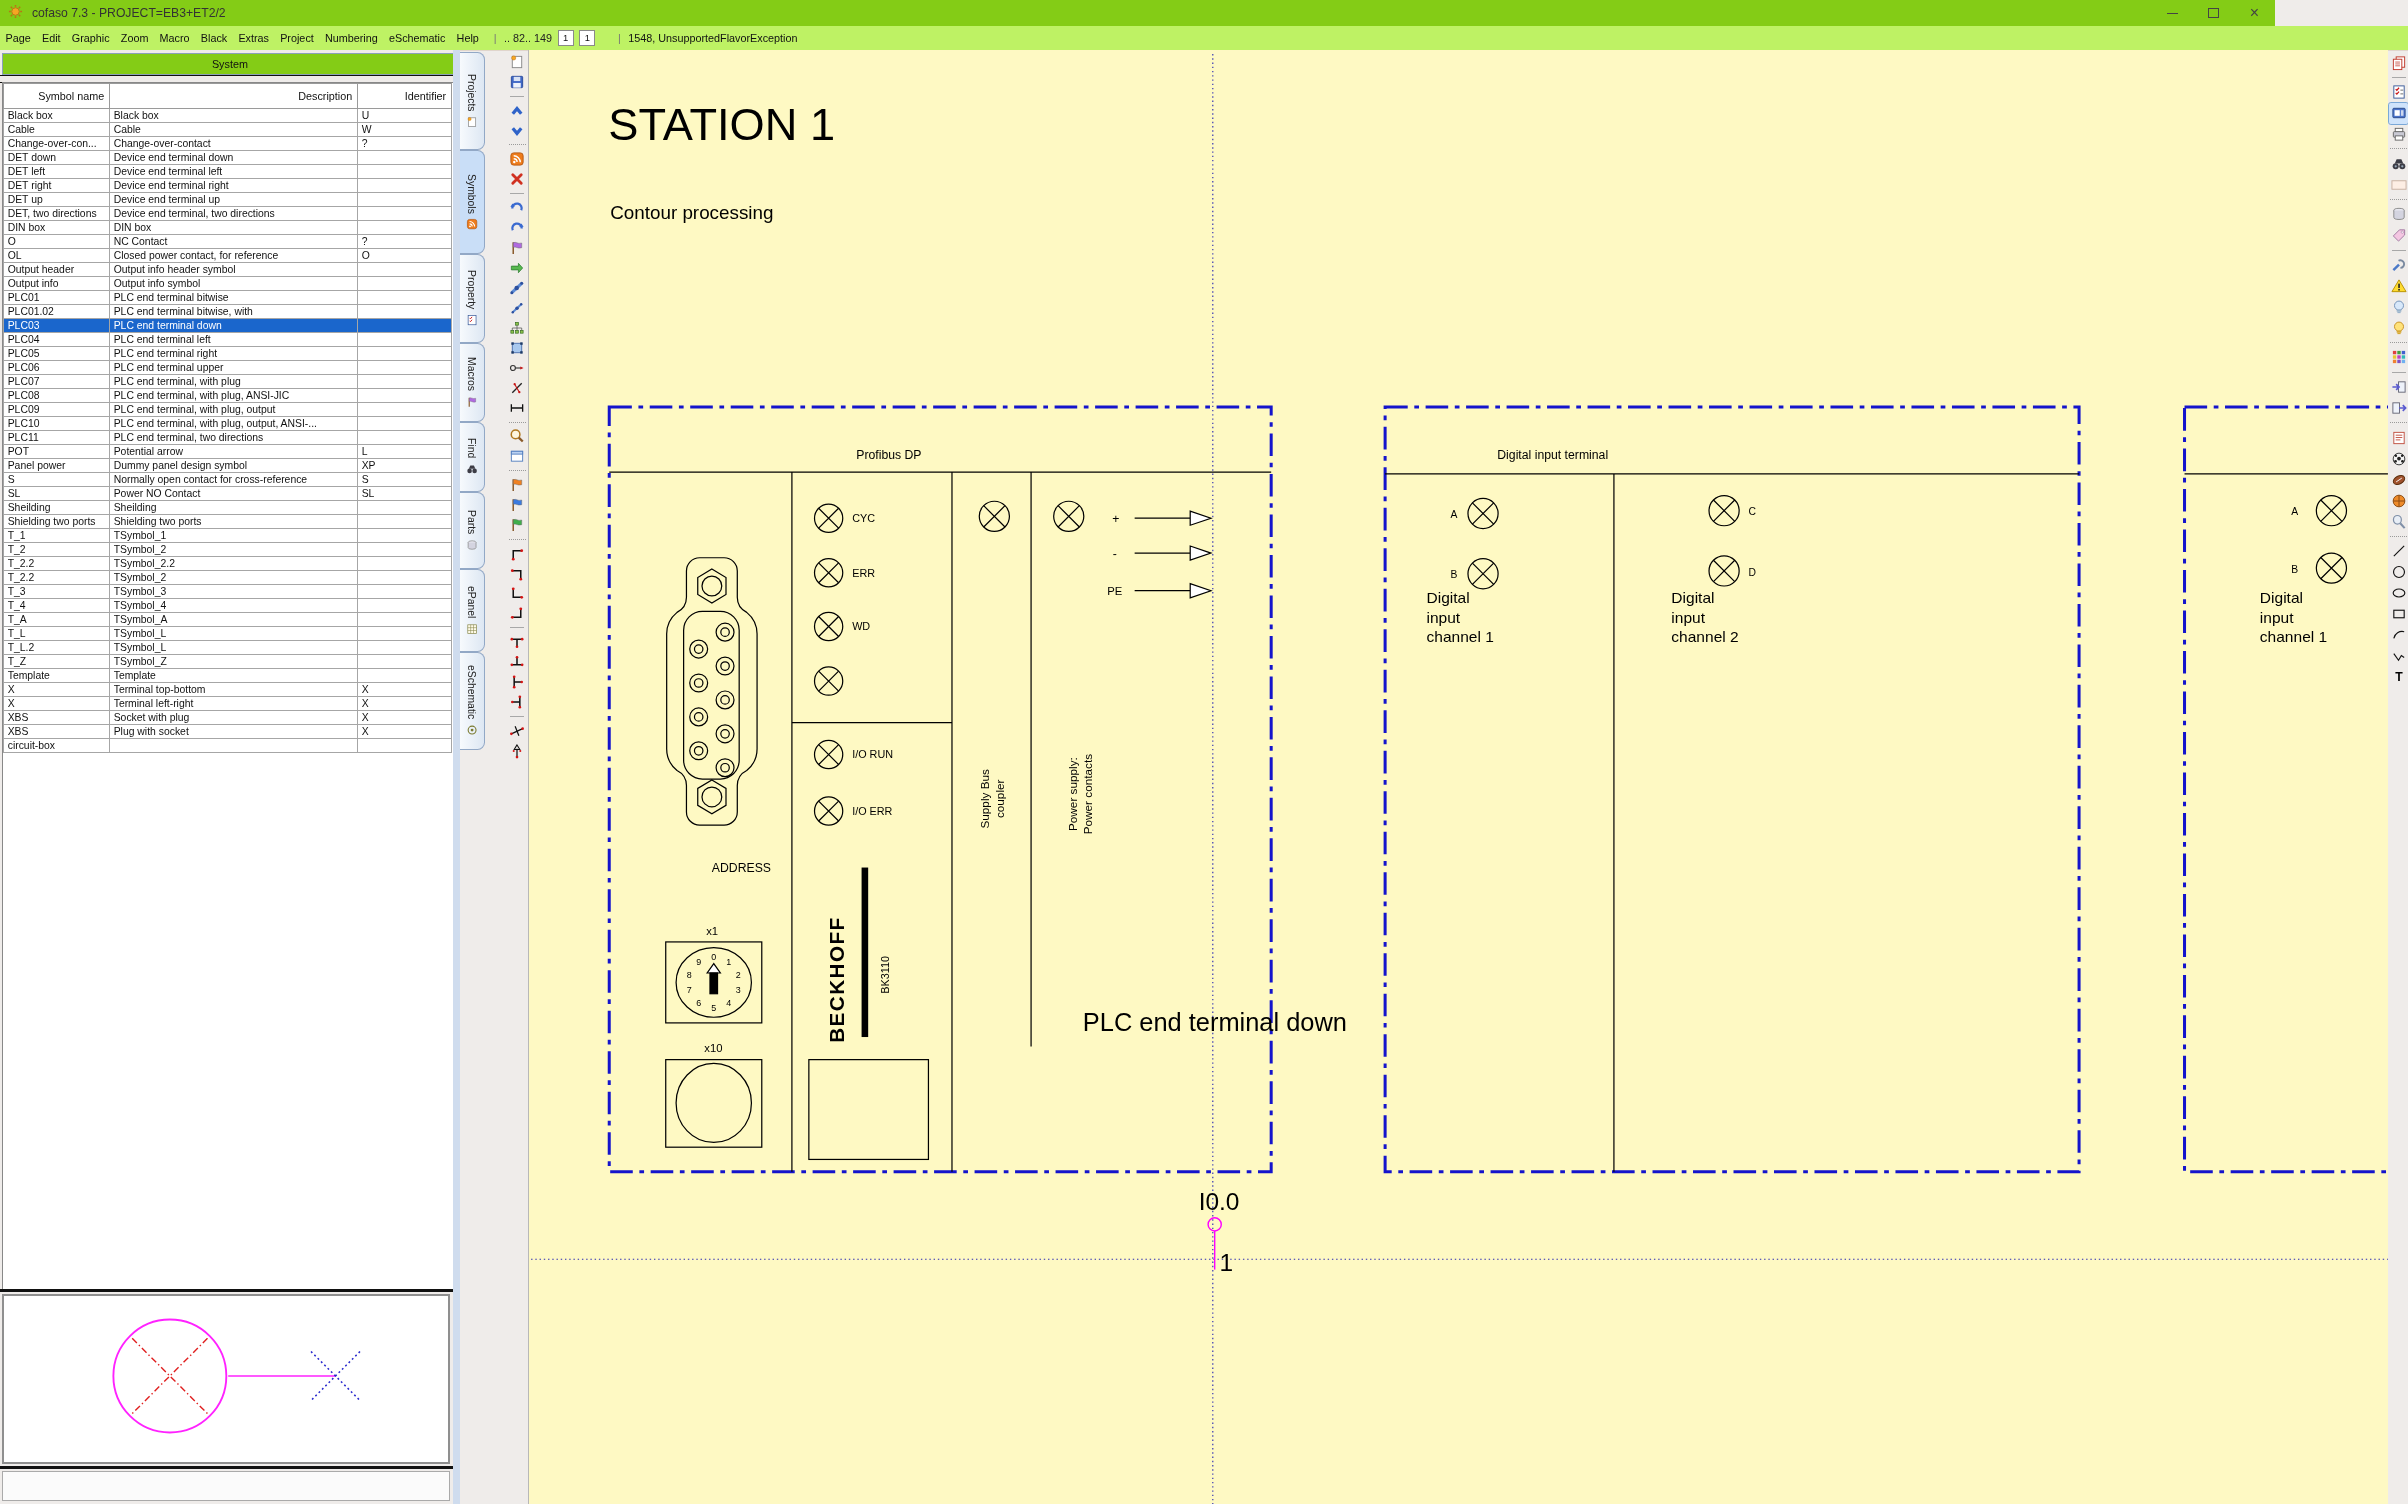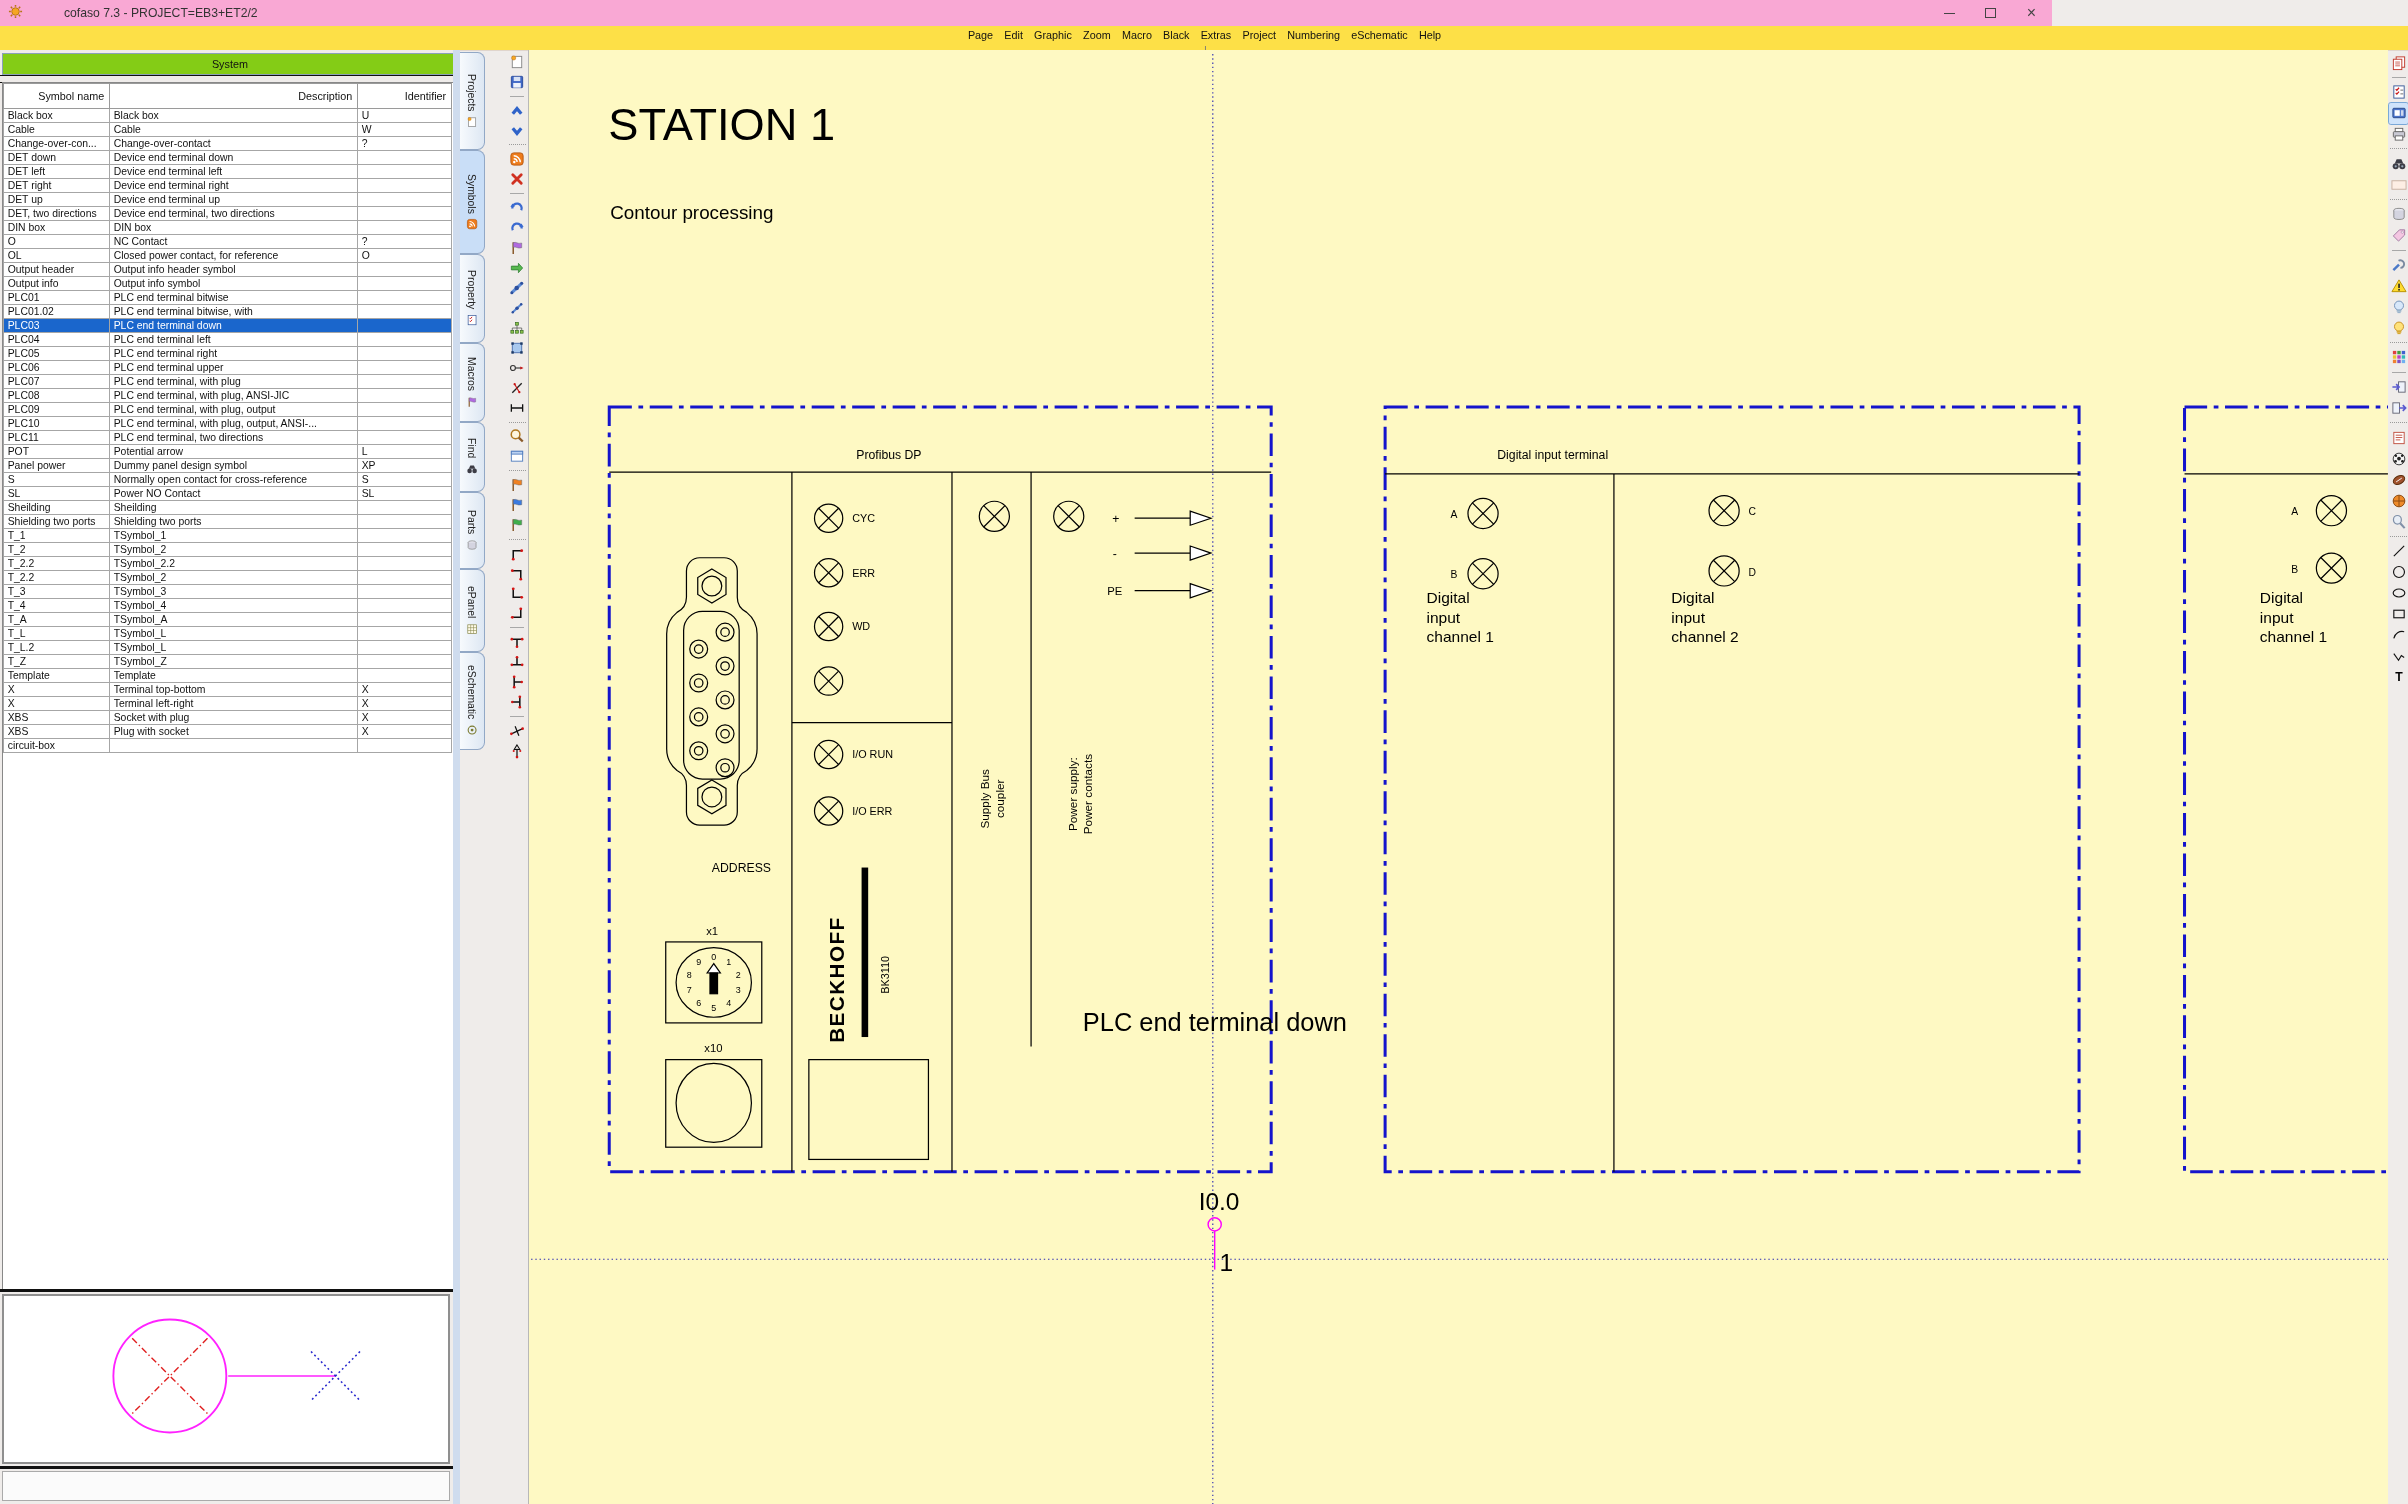--- a/index.html
+++ b/index.html
@@ -1,29 +1,29 @@
 <!DOCTYPE html>
 <html style="font-size:15px"><head>
 <meta charset="utf-8">
 <style>
   html,body{margin:0;padding:0;}
   body{width:2409px;height:1505px;position:relative;background:#efecea;overflow:hidden;
        font-family:"Liberation Sans",sans-serif;color:#111;}
   
-  .titlebar{position:absolute;left:0;top:0;width:2052px;height:26px;background:#f9a8d4;
-            display:flex;align-items:center;border-bottom:0.9px solid #e3ddd6;gap:32px;}
+  .titlebar{position:absolute;left:0;top:0;width:2275px;height:26px;background:#84cc16;
+            display:flex;align-items:center;border-bottom:0.9px solid #e3ddd6;}
   .titlebar .appicon{margin-left:7.5px;}
   .titlebar .title{margin-left:9.4px;font-size:12.2px;color:#333;}
   .wincontrols{position:absolute;right:0;top:0;height:26px;display:flex;}
   .winbtn{width:41px;height:26px;display:flex;align-items:center;justify-content:center;color:#444;font-size:13px;}
   .winbtn .minglyph{width:10.4px;border-top:1.4px solid #444;display:inline-block;}
   .winbtn .maxglyph{width:8.5px;height:8.5px;border:1.1px solid #444;display:inline-block;}
   
-  .menubar{position:absolute;left:0;top:26px;width:2409px;height:23.5px;background:#fde047;
-           display:flex;align-items:center;font-size:10.8px;border-bottom:0.9px solid #e0d5cc;flex-direction:column;}
+  .menubar{position:absolute;left:0;top:26px;width:2409px;height:23.5px;background:#bef264;
+           display:flex;align-items:center;font-size:10.8px;border-bottom:0.9px solid #e0d5cc;}
   .menu-item{padding:2.8px 5.6px;}
   .mb-sep{color:#777;margin:0 7.5px 0 9.4px;}
   .mb-num{color:#222;}
   .mb-box{width:14px;height:14px;border:0.9px solid #8a8a8a;background:#fff;display:flex;
           align-items:center;justify-content:center;font-size:9.4px;margin-left:5.6px;}
   .mb-status{margin-left:0;color:#111;}
   
   .sidebar{position:absolute;left:0;top:50px;width:460px;height:1455px;background:#efecea;}
   .panel-title{position:absolute;left:1.9px;top:2.8px;width:454px;height:20px;border:0.9px solid #8aa0b8;
                background:#84cc16;display:flex;align-items:center;justify-content:center;font-size:10.8px;}

